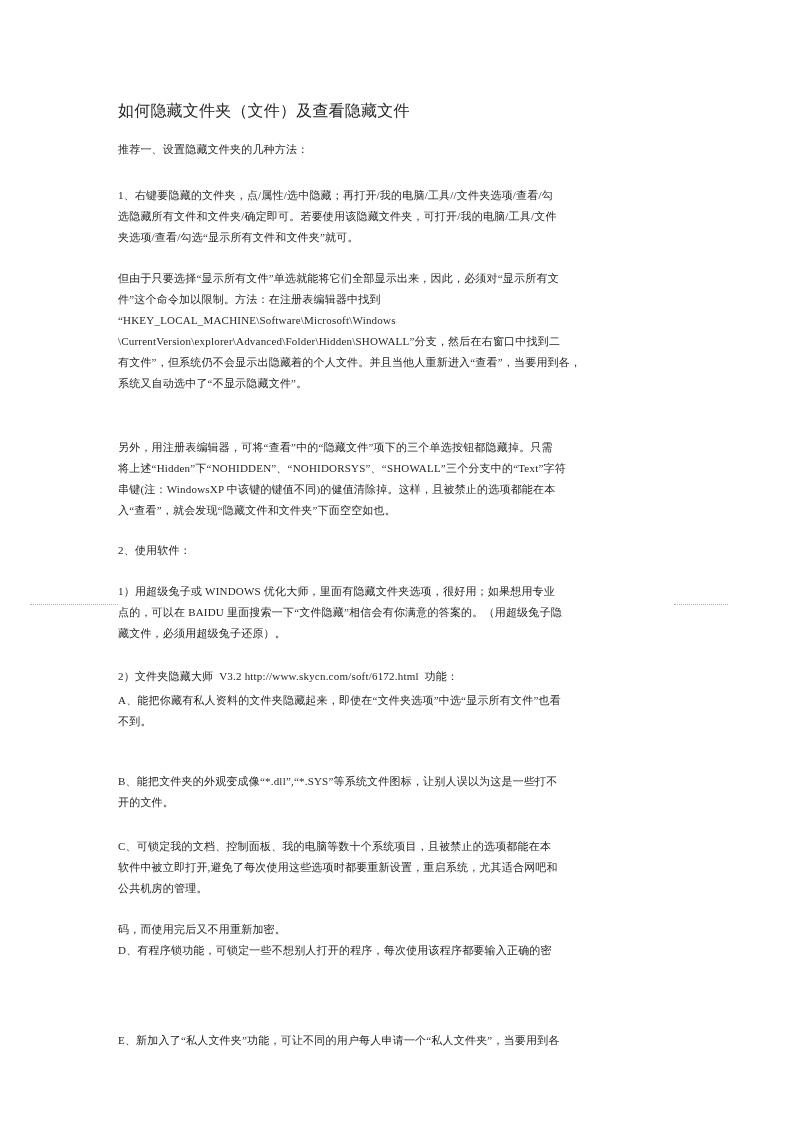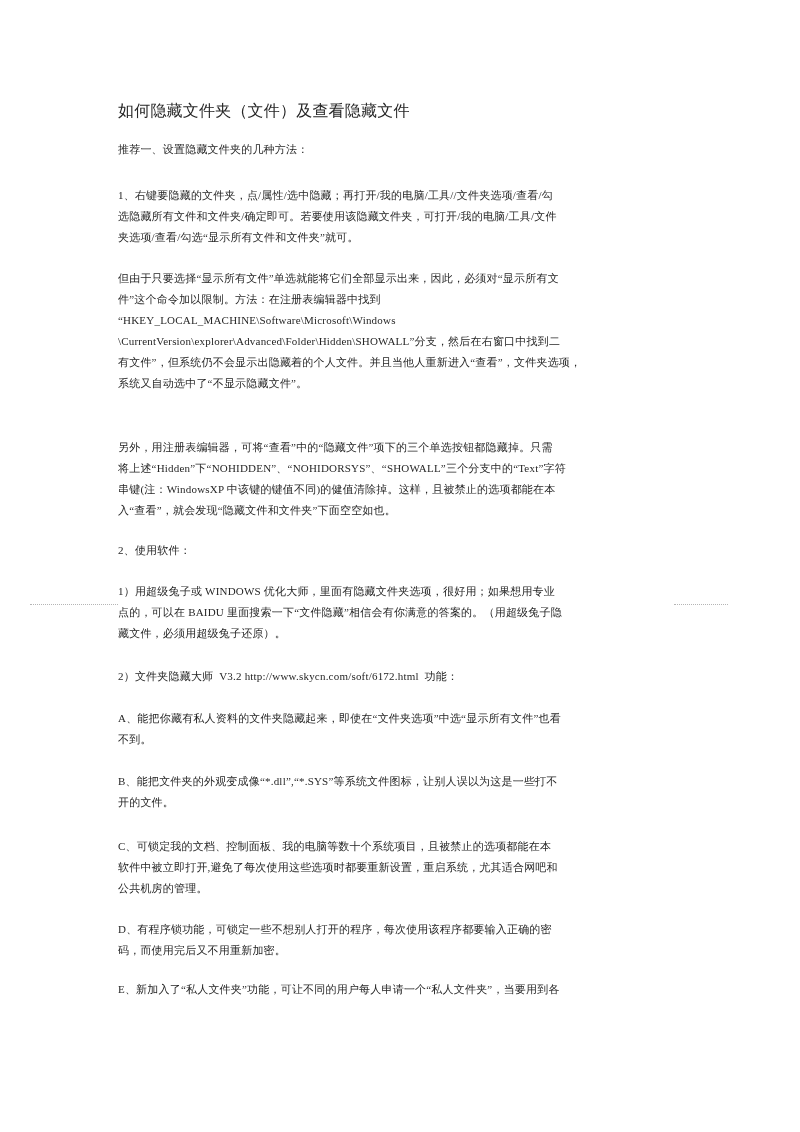--- a/index.html
+++ b/index.html
@@ -63,21 +63,21 @@
     <div class="line">1、右键要隐藏的文件夹，点/属性/选中隐藏；再打开/我的电脑/工具//文件夹选项/查看/勾</div>
     <div class="line">选隐藏所有文件和文件夹/确定即可。若要使用该隐藏文件夹，可打开/我的电脑/工具/文件</div>
     <div class="line">夹选项/查看/勾选“显示所有文件和文件夹”就可。</div>
   </div>
 
   <div class="para" style="top:268px">
     <div class="line">但由于只要选择“显示所有文件”单选就能将它们全部显示出来，因此，必须对“显示所有文</div>
     <div class="line">件”这个命令加以限制。方法：在注册表编辑器中找到</div>
     <div class="line">“HKEY_LOCAL_MACHINE\Software\Microsoft\Windows</div>
     <div class="line">\CurrentVersion\explorer\Advanced\Folder\Hidden\SHOWALL”分支，然后在右窗口中找到二</div>
-    <div class="line">有文件”，但系统仍不会显示出隐藏着的个人文件。并且当他人重新进入“查看”，文件夹选项，</div>
+    <div class="line">有文件”，但系统仍不会显示出隐藏着的个人文件。并且当他人重新进入“查看”，当要用到各，</div>
     <div class="line">系统又自动选中了“不显示隐藏文件”。</div>
   </div>
 
   <div class="para" style="top:437px">
     <div class="line">另外，用注册表编辑器，可将“查看”中的“隐藏文件”项下的三个单选按钮都隐藏掉。只需</div>
     <div class="line">将上述“Hidden”下“NOHIDDEN”、“NOHIDORSYS”、“SHOWALL”三个分支中的“Text”字符</div>
     <div class="line">串键(注：WindowsXP 中该键的键值不同)的健值清除掉。这样，且被禁止的选项都能在本</div>
     <div class="line">入“查看”，就会发现“隐藏文件和文件夹”下面空空如也。</div>
   </div>
 
@@ -88,38 +88,38 @@
   <div class="para" style="top:581px">
     <div class="line">1）用超级兔子或 WINDOWS 优化大师，里面有隐藏文件夹选项，很好用；如果想用专业</div>
     <div class="line">点的，可以在 BAIDU 里面搜索一下“文件隐藏”相信会有你满意的答案的。（用超级兔子隐</div>
     <div class="line">藏文件，必须用超级兔子还原）。</div>
   </div>
 
   <div class="para" style="top:666px">
     <div class="line">2）文件夹隐藏大师  V3.2 http://www.skycn.com/soft/6172.html  功能：</div>
   </div>
 
-  <div class="para" style="top:708px">
+  <div class="para" style="top:690px">
     <div class="line">A、能把你藏有私人资料的文件夹隐藏起来，即使在“文件夹选项”中选“显示所有文件”也看</div>
     <div class="line">不到。</div>
   </div>
 
   <div class="para" style="top:771px">
     <div class="line">B、能把文件夹的外观变成像“*.dll”,“*.SYS”等系统文件图标，让别人误以为这是一些打不</div>
     <div class="line">开的文件。</div>
   </div>
 
   <div class="para" style="top:836px">
     <div class="line">C、可锁定我的文档、控制面板、我的电脑等数十个系统项目，且被禁止的选项都能在本</div>
     <div class="line">软件中被立即打开,避免了每次使用这些选项时都要重新设置，重启系统，尤其适合网吧和</div>
     <div class="line">公共机房的管理。</div>
   </div>
 
   <div class="para" style="top:919px">
+    <div class="line">码，而使用完后又不用重新加密。</div>
     <div class="line">D、有程序锁功能，可锁定一些不想别人打开的程序，每次使用该程序都要输入正确的密</div>
-    <div class="line">码，而使用完后又不用重新加密。</div>
   </div>
 
-  <div class="para" style="top:979px">
+  <div class="para" style="top:1030px">
     <div class="line">E、新加入了“私人文件夹”功能，可让不同的用户每人申请一个“私人文件夹”，当要用到各</div>
   </div>
 
 </div>
 
 </body></html>

